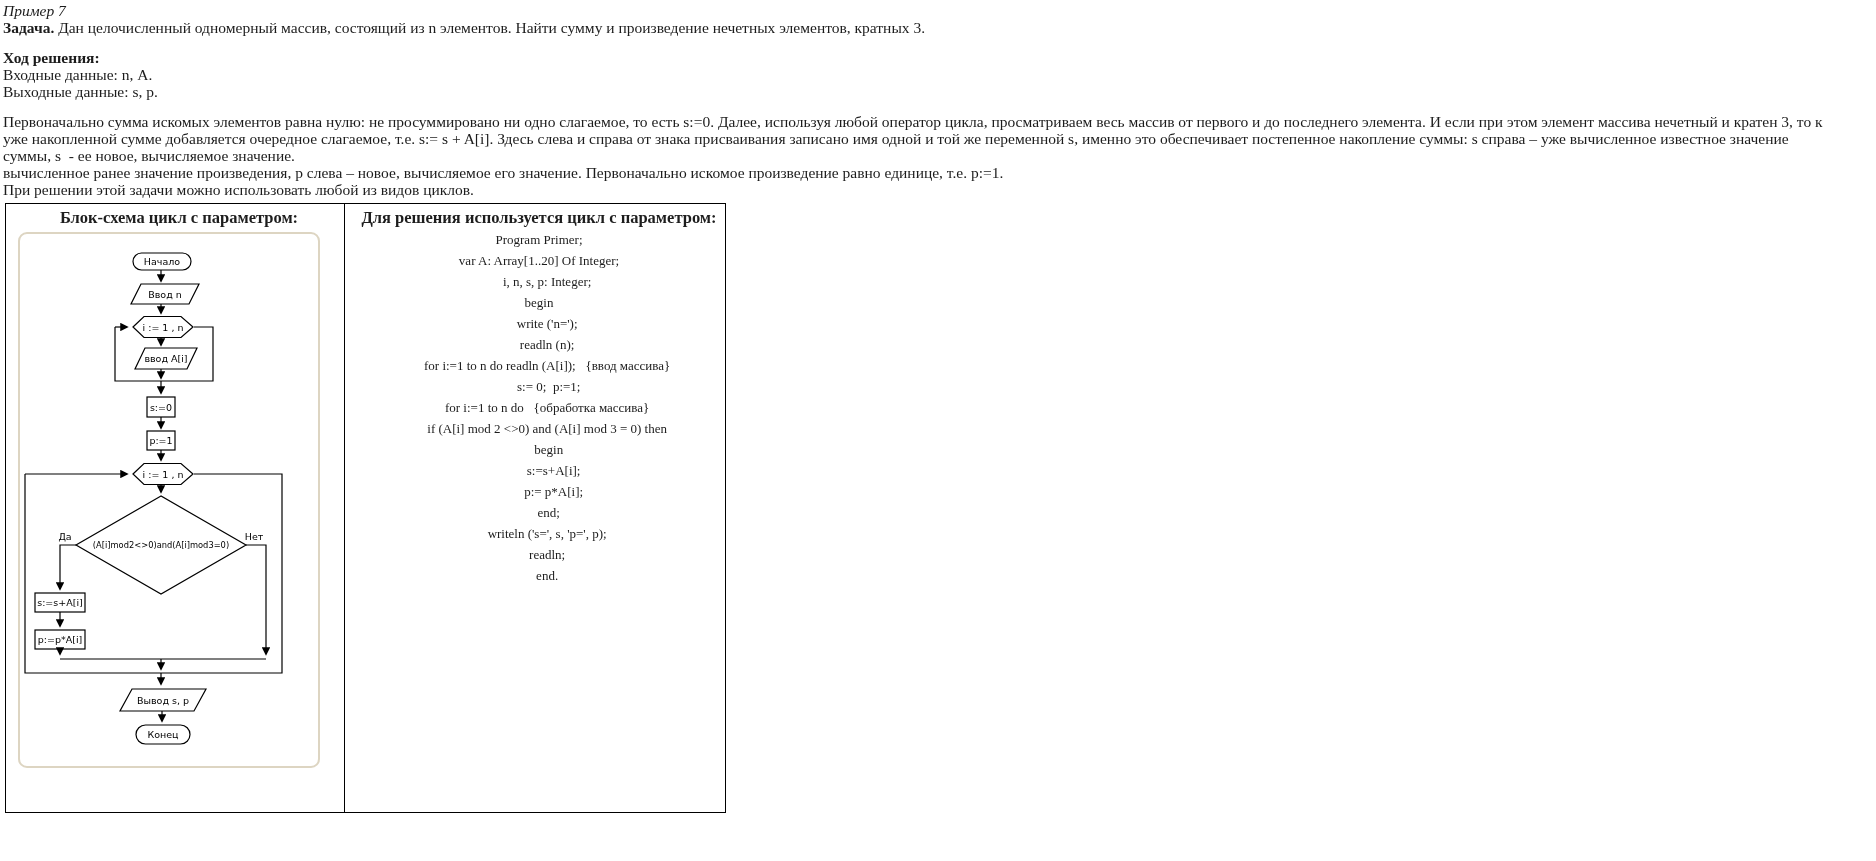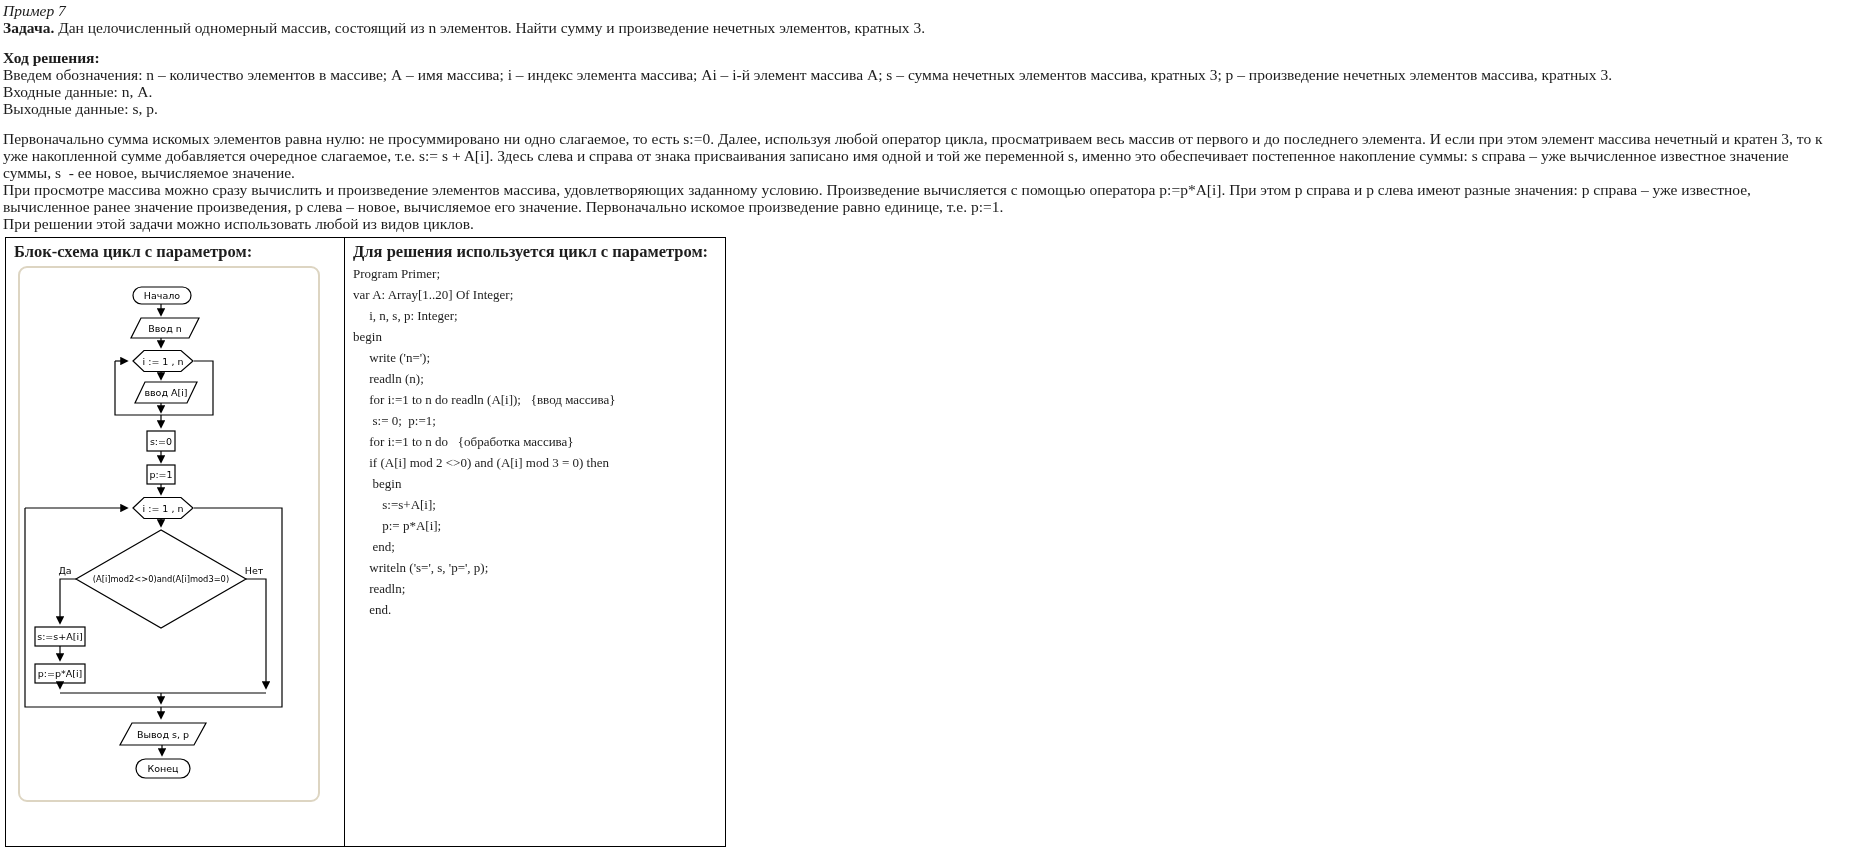--- a/index.html
+++ b/index.html
@@ -4,21 +4,21 @@
 <style>
   html,body{margin:0;padding:0;background:#fff;}
   body{width:1876px;height:861px;overflow:hidden;
        font-family:"Liberation Serif",serif;font-size:15.5px;color:#1c1c1c;}
   .doc{padding:2px 0 0 3px;}
   .t-line{height:17px;line-height:17px;white-space:pre;}
   .gap{height:13px;}
   .italic{font-style:italic;}
   b{font-weight:bold;text-align:right;}
   table.main{border-collapse:collapse;margin-left:2px;margin-top:5px;table-layout:fixed;}
-  table.main,td.cell{border:1.5px solid #000;}
+  table.main,td.cell{border:1.5px solid #000;text-align:center;}
   td.cell{vertical-align:top;position:relative;padding:4px 0 0 8px;height:604px;}
   td.left-cell{width:330px;}
   td.right-cell{width:372px;}
   .cell-heading{font-weight:bold;font-size:16.5px;line-height:20px;white-space:pre;color:#1d1d1d;}
   .panel{position:absolute;left:12px;top:28px;width:298px;height:532px;
          border:2px solid #ddd5c2;border-radius:9px;background:#fff;}
   .code{margin-top:1px;}
   .code-line{white-space:pre;font-size:13px;line-height:21px;height:21px;}
   svg{display:block;}
   .shape{fill:#fff;stroke:#000;stroke-width:1.2;}
@@ -28,28 +28,26 @@
 </style>
 </head>
 <body>
 
 <div class="doc">
 
   <div class="t-line italic">Пример 7</div>
   <div class="t-line"><b>Задача.</b><span> Дан целочисленный одномерный массив, состоящий из n элементов. Найти сумму и произведение нечетных элементов, кратных 3.</span></div>
   <div class="gap"></div>
   <div class="t-line"><b>Ход решения:</b></div>
-  <div class="t-line">Введем обозначения: n – количество элементов в массиве; А – имя массива; i – индекс элемента массива; Ai – i-й элемент массива А; s – сумма нечетных элементов массива, кратных 3; p – произведение нечетных элементов массива, кратных 3.</div>
   <div class="t-line">Входные данные: n, А.</div>
   <div class="t-line">Выходные данные: s, p.</div>
   <div class="gap"></div>
   <div class="t-line">Первоначально сумма искомых элементов равна нулю: не просуммировано ни одно слагаемое, то есть s:=0. Далее, используя любой оператор цикла, просматриваем весь массив от первого и до последнего элемента. И если при этом элемент массива нечетный и кратен 3, то к</div>
   <div class="t-line">уже накопленной сумме добавляется очередное слагаемое, т.е. s:= s + A[i]. Здесь слева и справа от знака присваивания записано имя одной и той же переменной s, именно это обеспечивает постепенное накопление суммы: s справа – уже вычисленное известное значение</div>
   <div class="t-line">суммы, s  - ее новое, вычисляемое значение.</div>
-  <div class="t-line">При просмотре массива можно сразу вычислить и произведение элементов массива, удовлетворяющих заданному условию. Произведение вычисляется с помощью оператора p:=p*A[i]. При этом p справа и p слева имеют разные значения: p справа – уже известное,</div>
   <div class="t-line">вычисленное ранее значение произведения, p слева – новое, вычисляемое его значение. Первоначально искомое произведение равно единице, т.е. p:=1.</div>
   <div class="t-line">При решении этой задачи можно использовать любой из видов циклов.</div>
 
   <table class="main">
     <tbody>
         <tr>
       <td class="cell left-cell">
         <div class="cell-heading">Блок-схема цикл с параметром:</div>
         <div class="panel">
           <svg width="294" height="528" viewBox="0 0 294 528">

